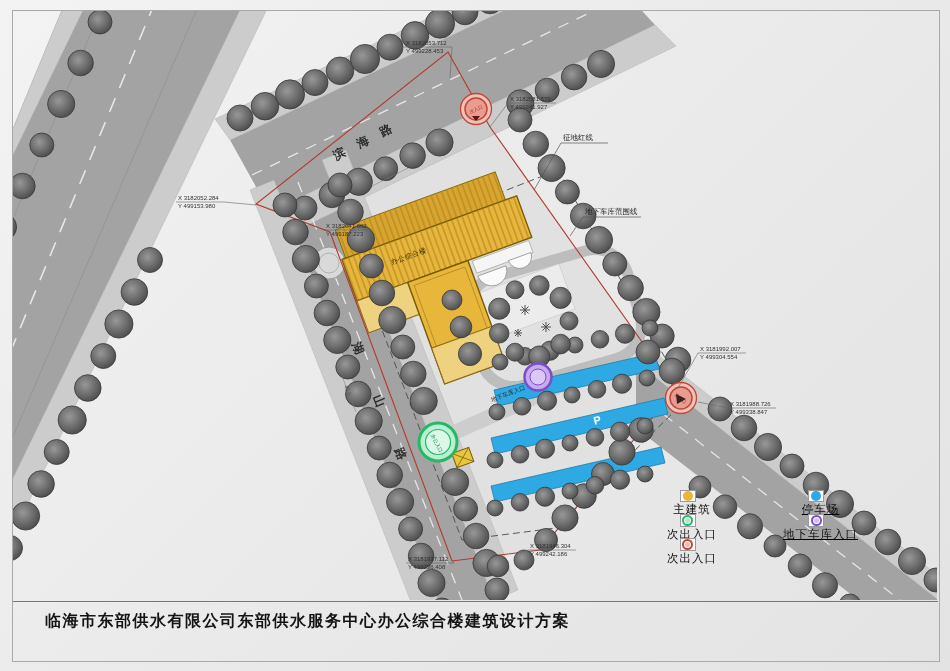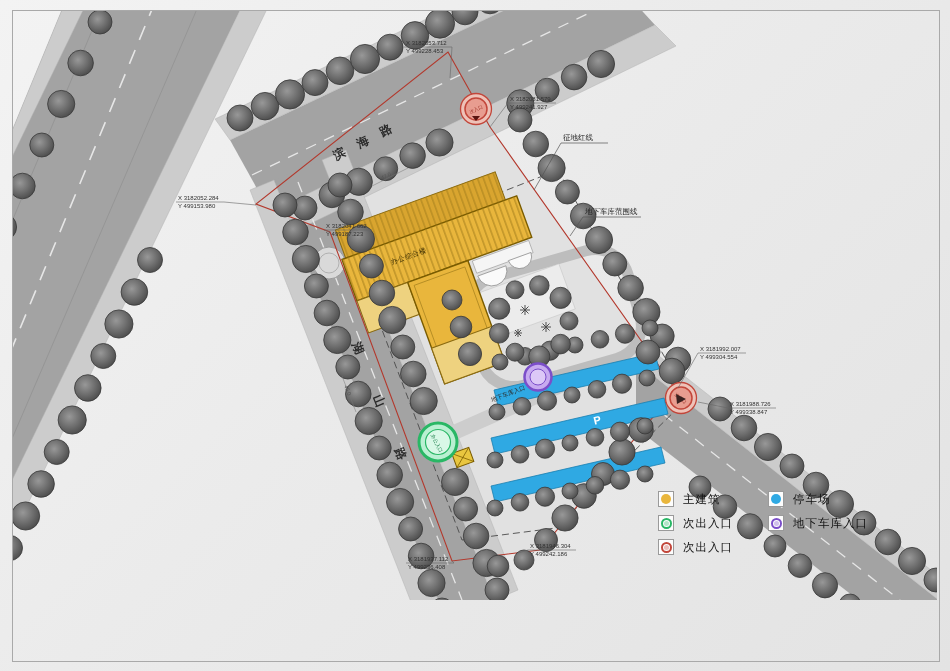--- a/index.html
+++ b/index.html
@@ -8,21 +8,21 @@
         font-family:"Liberation Sans",sans-serif;}
   #plan{position:absolute;left:0;top:0;}
   svg text{font-family:"Liberation Sans",sans-serif;}
   .co{font-size:6px;fill:#333;}
   .lbl{font-size:7.5px;fill:#222;}
   .roadname{font-size:12px;font-weight:bold;fill:#2b2b2b;}
   .dim{font-size:5.5px;fill:#555;}
   .tiny{font-size:4.6px;}
   #legend{position:absolute;left:650px;top:490px;width:260px;}
   .lg-col{position:absolute;top:0;}
-  .lg-row{display:flex;align-items:center;height:18px;margin-bottom:6px;}
+  .lg-row{display:flex;align-items:center;height:18px;margin-bottom:6px;flex-direction:column;}
   .sw{width:16px;height:16px;background:#fdfdfd;border:1px solid #9a9a9a;
       display:flex;align-items:center;justify-content:center;box-sizing:border-box;}
   .sw-dot{width:10px;height:10px;border-radius:50%;}
   .sw-ring{width:11px;height:11px;border-radius:50%;border:2.5px solid #888;
            box-sizing:border-box;display:flex;align-items:center;justify-content:center;}
   .sw-ring span{width:5px;height:5px;border-radius:50%;opacity:.35;}
   .lg-label{margin-left:9px;font-size:11.5px;color:#111;letter-spacing:1px;}
   #titlebar{position:absolute;left:12px;right:12px;top:601px;height:59px;
             border-top:1.2px solid #777;}
   #title{position:absolute;left:33px;top:9px;font-size:16px;font-weight:bold;
@@ -407,33 +407,36 @@
     </div>
     <div class="lg-row">
       <span class="sw">
         <span class="sw-ring" style="border-color: rgb(194, 70, 58);">
           <span style="background: rgb(194, 70, 58);"></span>
             </span>
           </span>
       <span class="lg-label">次出入口</span>
     </div>
   </div>
-  <div class="lg-col" style="left:118px;">
+  <div class="lg-col" style="left:124px;text-decoration:underline;">
     <div class="lg-row">
       <span class="sw">
         <span class="sw-dot" style="background: rgb(47, 169, 227);"></span>
           </span>
       <span class="lg-label">停车场</span>
     </div>
     <div class="lg-row">
       <span class="sw">
         <span class="sw-ring" style="border-color: rgb(123, 78, 201);">
           <span style="background: rgb(123, 78, 201);"></span>
             </span>
           </span>
       <span class="lg-label">地下车库入口</span>
     </div>
   </div>
 </div>
 
+<div id="titlebar">
+  <div id="title">临海市东部供水有限公司东部供水服务中心办公综合楼建筑设计方案</div>
+</div>
 
 <div id="frame"></div>
 </div>
 
 </body></html>

